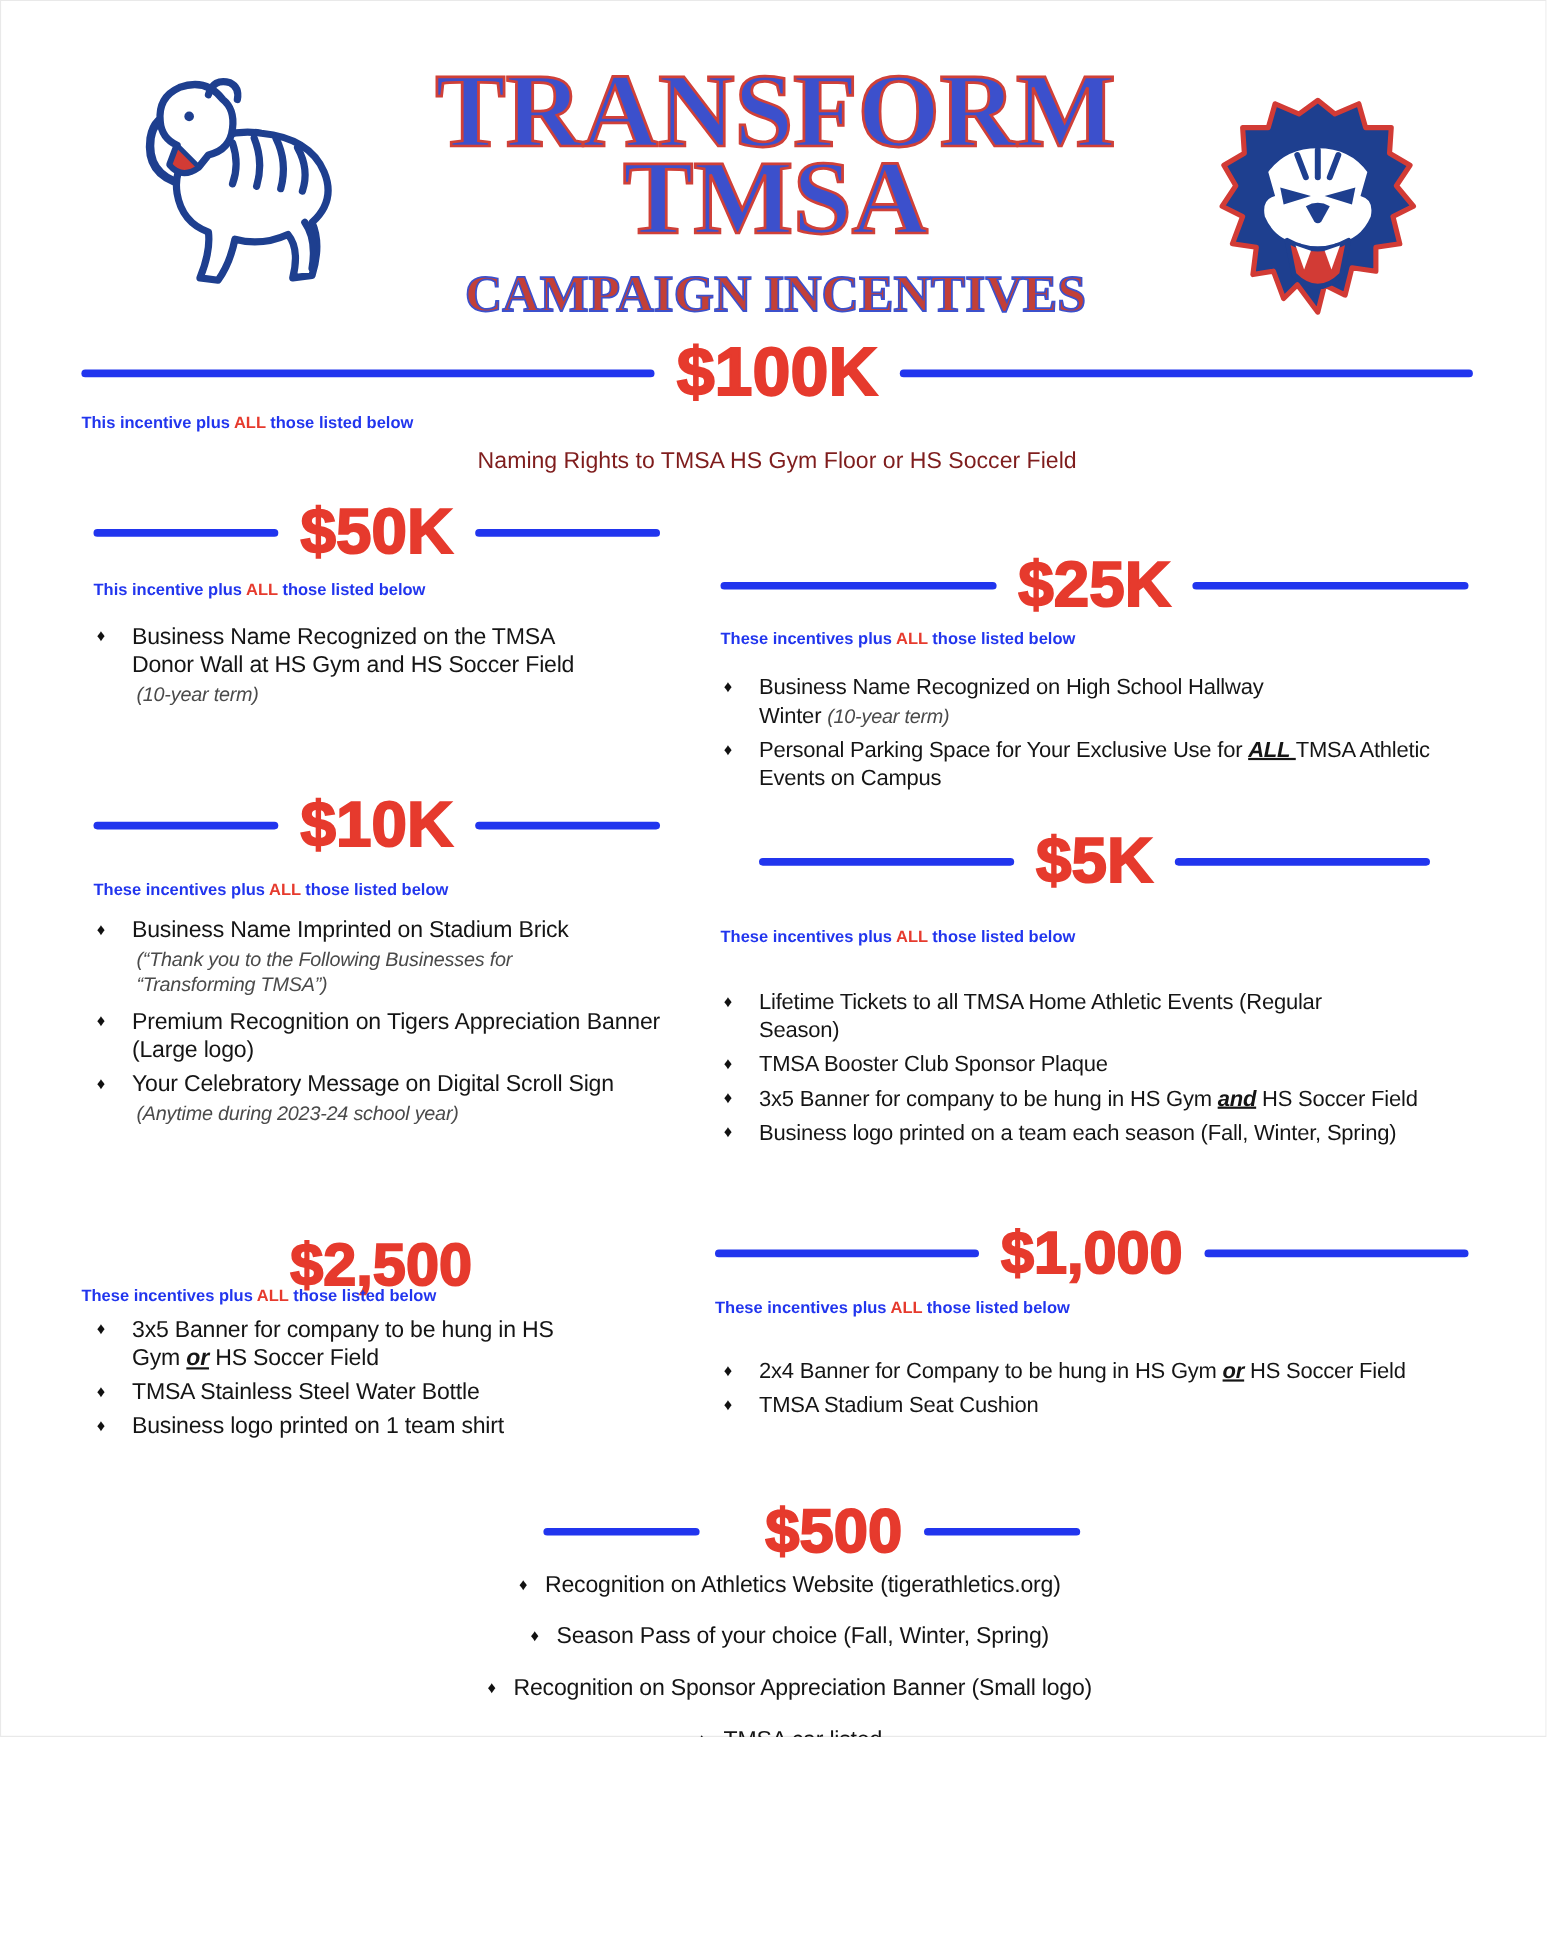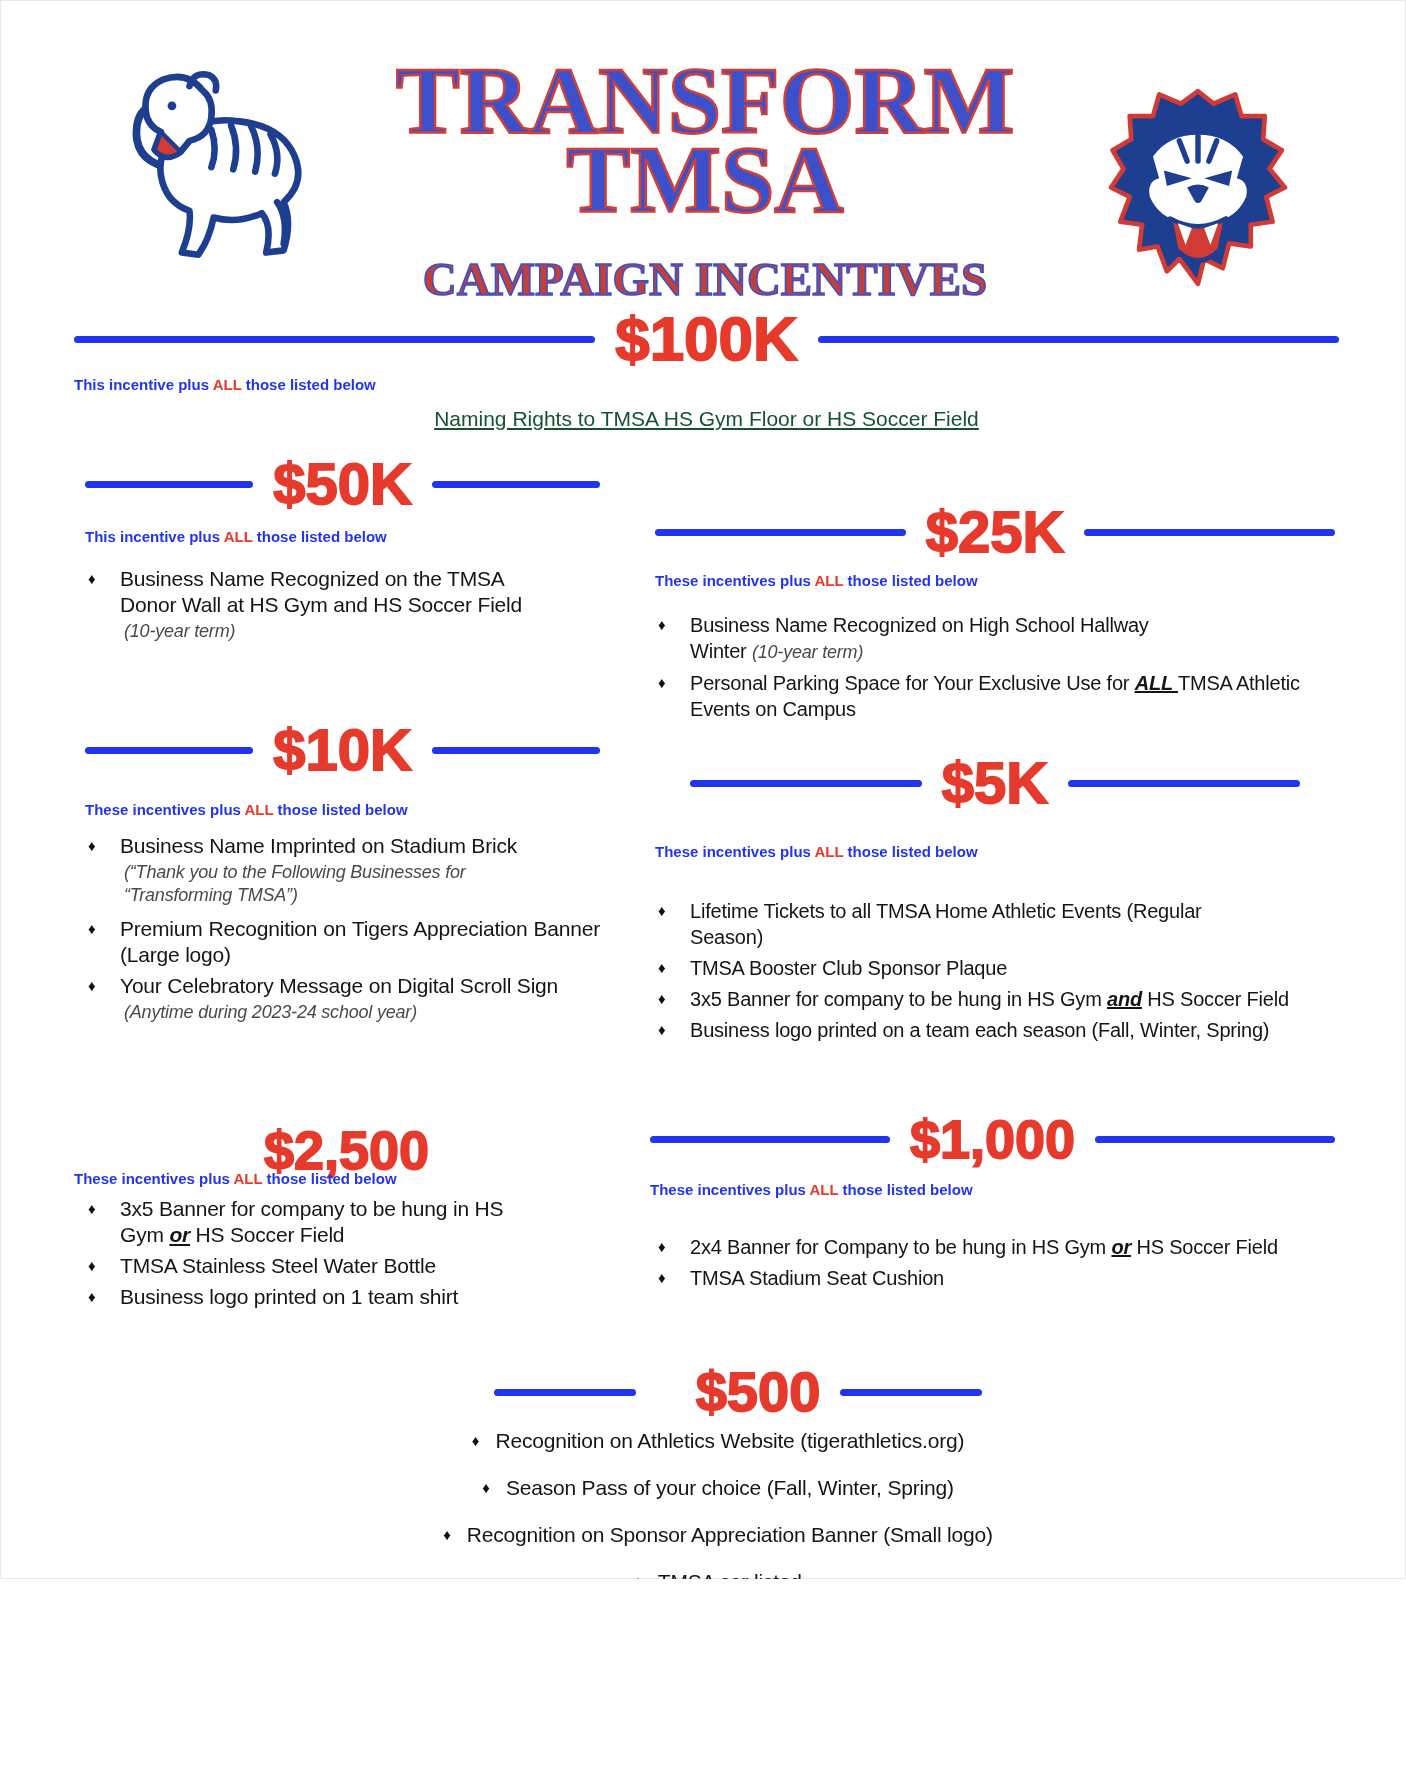--- a/index.html
+++ b/index.html
@@ -24,21 +24,21 @@
     color:#3c50cc;
     -webkit-text-stroke:2.5px #d04038;
     letter-spacing:0px;
   }
   .doc-subtitle{
     font-family:"Liberation Serif", serif;
     font-weight:bold;
     font-size:47px;line-height:1;
     color:#c24038;
     -webkit-text-stroke:1.6px #3c50cc;
-    margin-top:37px;
+    margin-top:26px;
     letter-spacing:0px;
   }
 
   
   .tier-header{display:flex;align-items:center;gap:20px;}
   .tier-header .rule{flex:1;height:7px;background:#2135ee;border-radius:4px;}
   .tier-header .amount{
     color:#e63a2d;font-weight:bold;line-height:1;
     -webkit-text-stroke:1.8px #e63a2d;
     white-space:nowrap;
@@ -65,21 +65,21 @@
   #t100k-tagline{left:74px;top:376px;width:1265px;}
   #t50k-tagline{left:85px;top:528px;width:515px;}
   #t25k-tagline{left:655px;top:572px;width:680px;}
   #t10k-tagline{left:85px;top:801px;width:515px;}
   #t5k-tagline{left:655px;top:843px;width:680px;}
   #t2500-tagline{left:74px;top:1170px;width:545px;}
   #t1000-tagline{left:650px;top:1181px;width:685px;}
 
   #t100k-line{
     left:74px;top:406px;width:1265px;
-    text-align:center;font-size:21px;color:#14532d;line-height:1.2;text-decoration:underline;
+    text-align:center;font-size:21px;color:#7f1d1d;line-height:1.2;
   }
 
   
   .blist{color:#151515;}
   .bullet-item{display:flex;align-items:flex-start;margin-bottom:5px;}
   .bullet-marker{
     flex:none;width:32px;font-size:15px;line-height:26px;color:#111;
   }
   .bullet-body{flex:1;font-size:21px;line-height:26px;color:#151515;letter-spacing:-0.2px;}
   .right .bullet-body{font-size:20px;}

